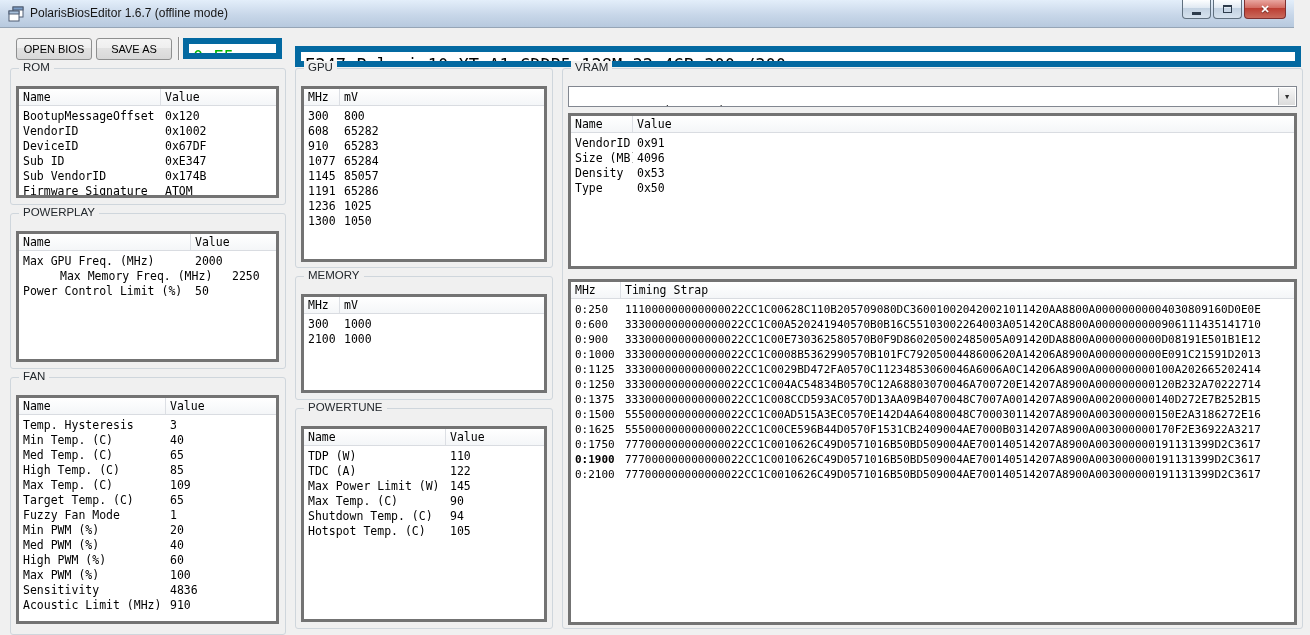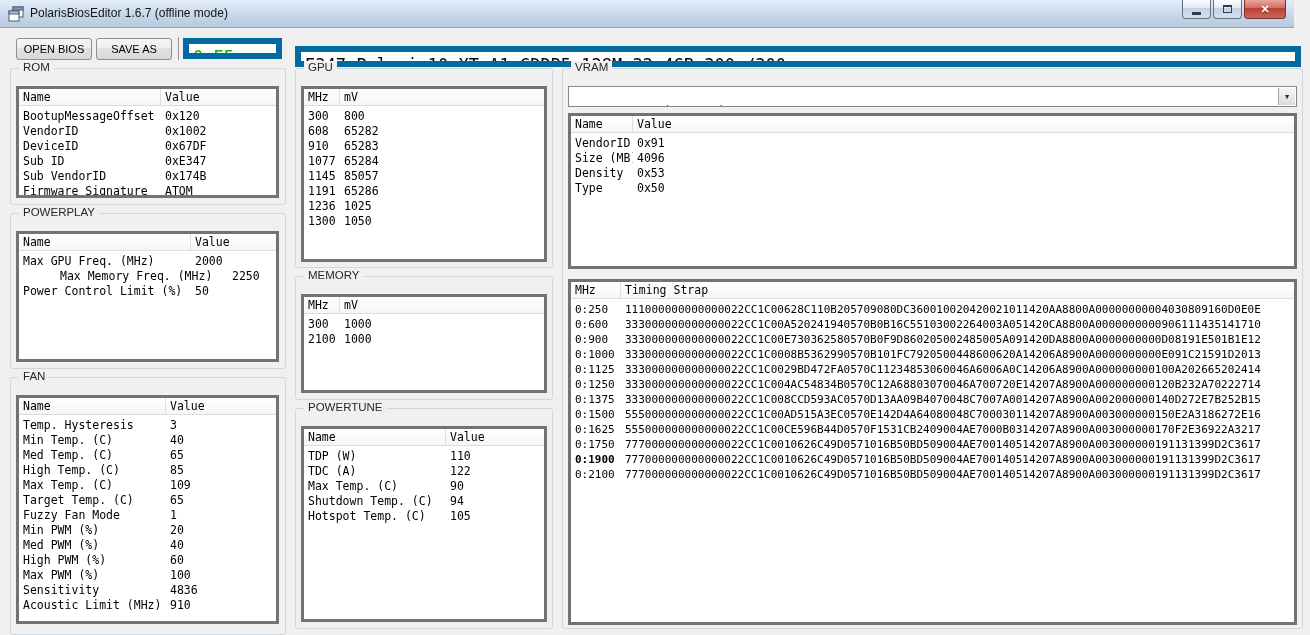--- a/index.html
+++ b/index.html
@@ -286,20 +286,24 @@
   <div class="lv-body">
       <div class="lr">
         <span class="lc" style="width: 142px;">TDP (W)</span>
         <span class="lc grow">110</span>
       </div>
       <div class="lr">
         <span class="lc" style="width: 142px;">TDC (A)</span>
         <span class="lc grow">122</span>
       </div>
       <div class="lr">
+        <span class="lc" style="width: 142px;">Max Power Limit (W)</span>
+        <span class="lc grow">145</span>
+      </div>
+      <div class="lr">
         <span class="lc" style="width: 142px;">Max Temp. (C)</span>
         <span class="lc grow">90</span>
       </div>
       <div class="lr">
         <span class="lc" style="width: 142px;">Shutdown Temp. (C)</span>
         <span class="lc grow">94</span>
       </div>
       <div class="lr">
         <span class="lc" style="width: 142px;">Hotspot Temp. (C)</span>
         <span class="lc grow">105</span>

